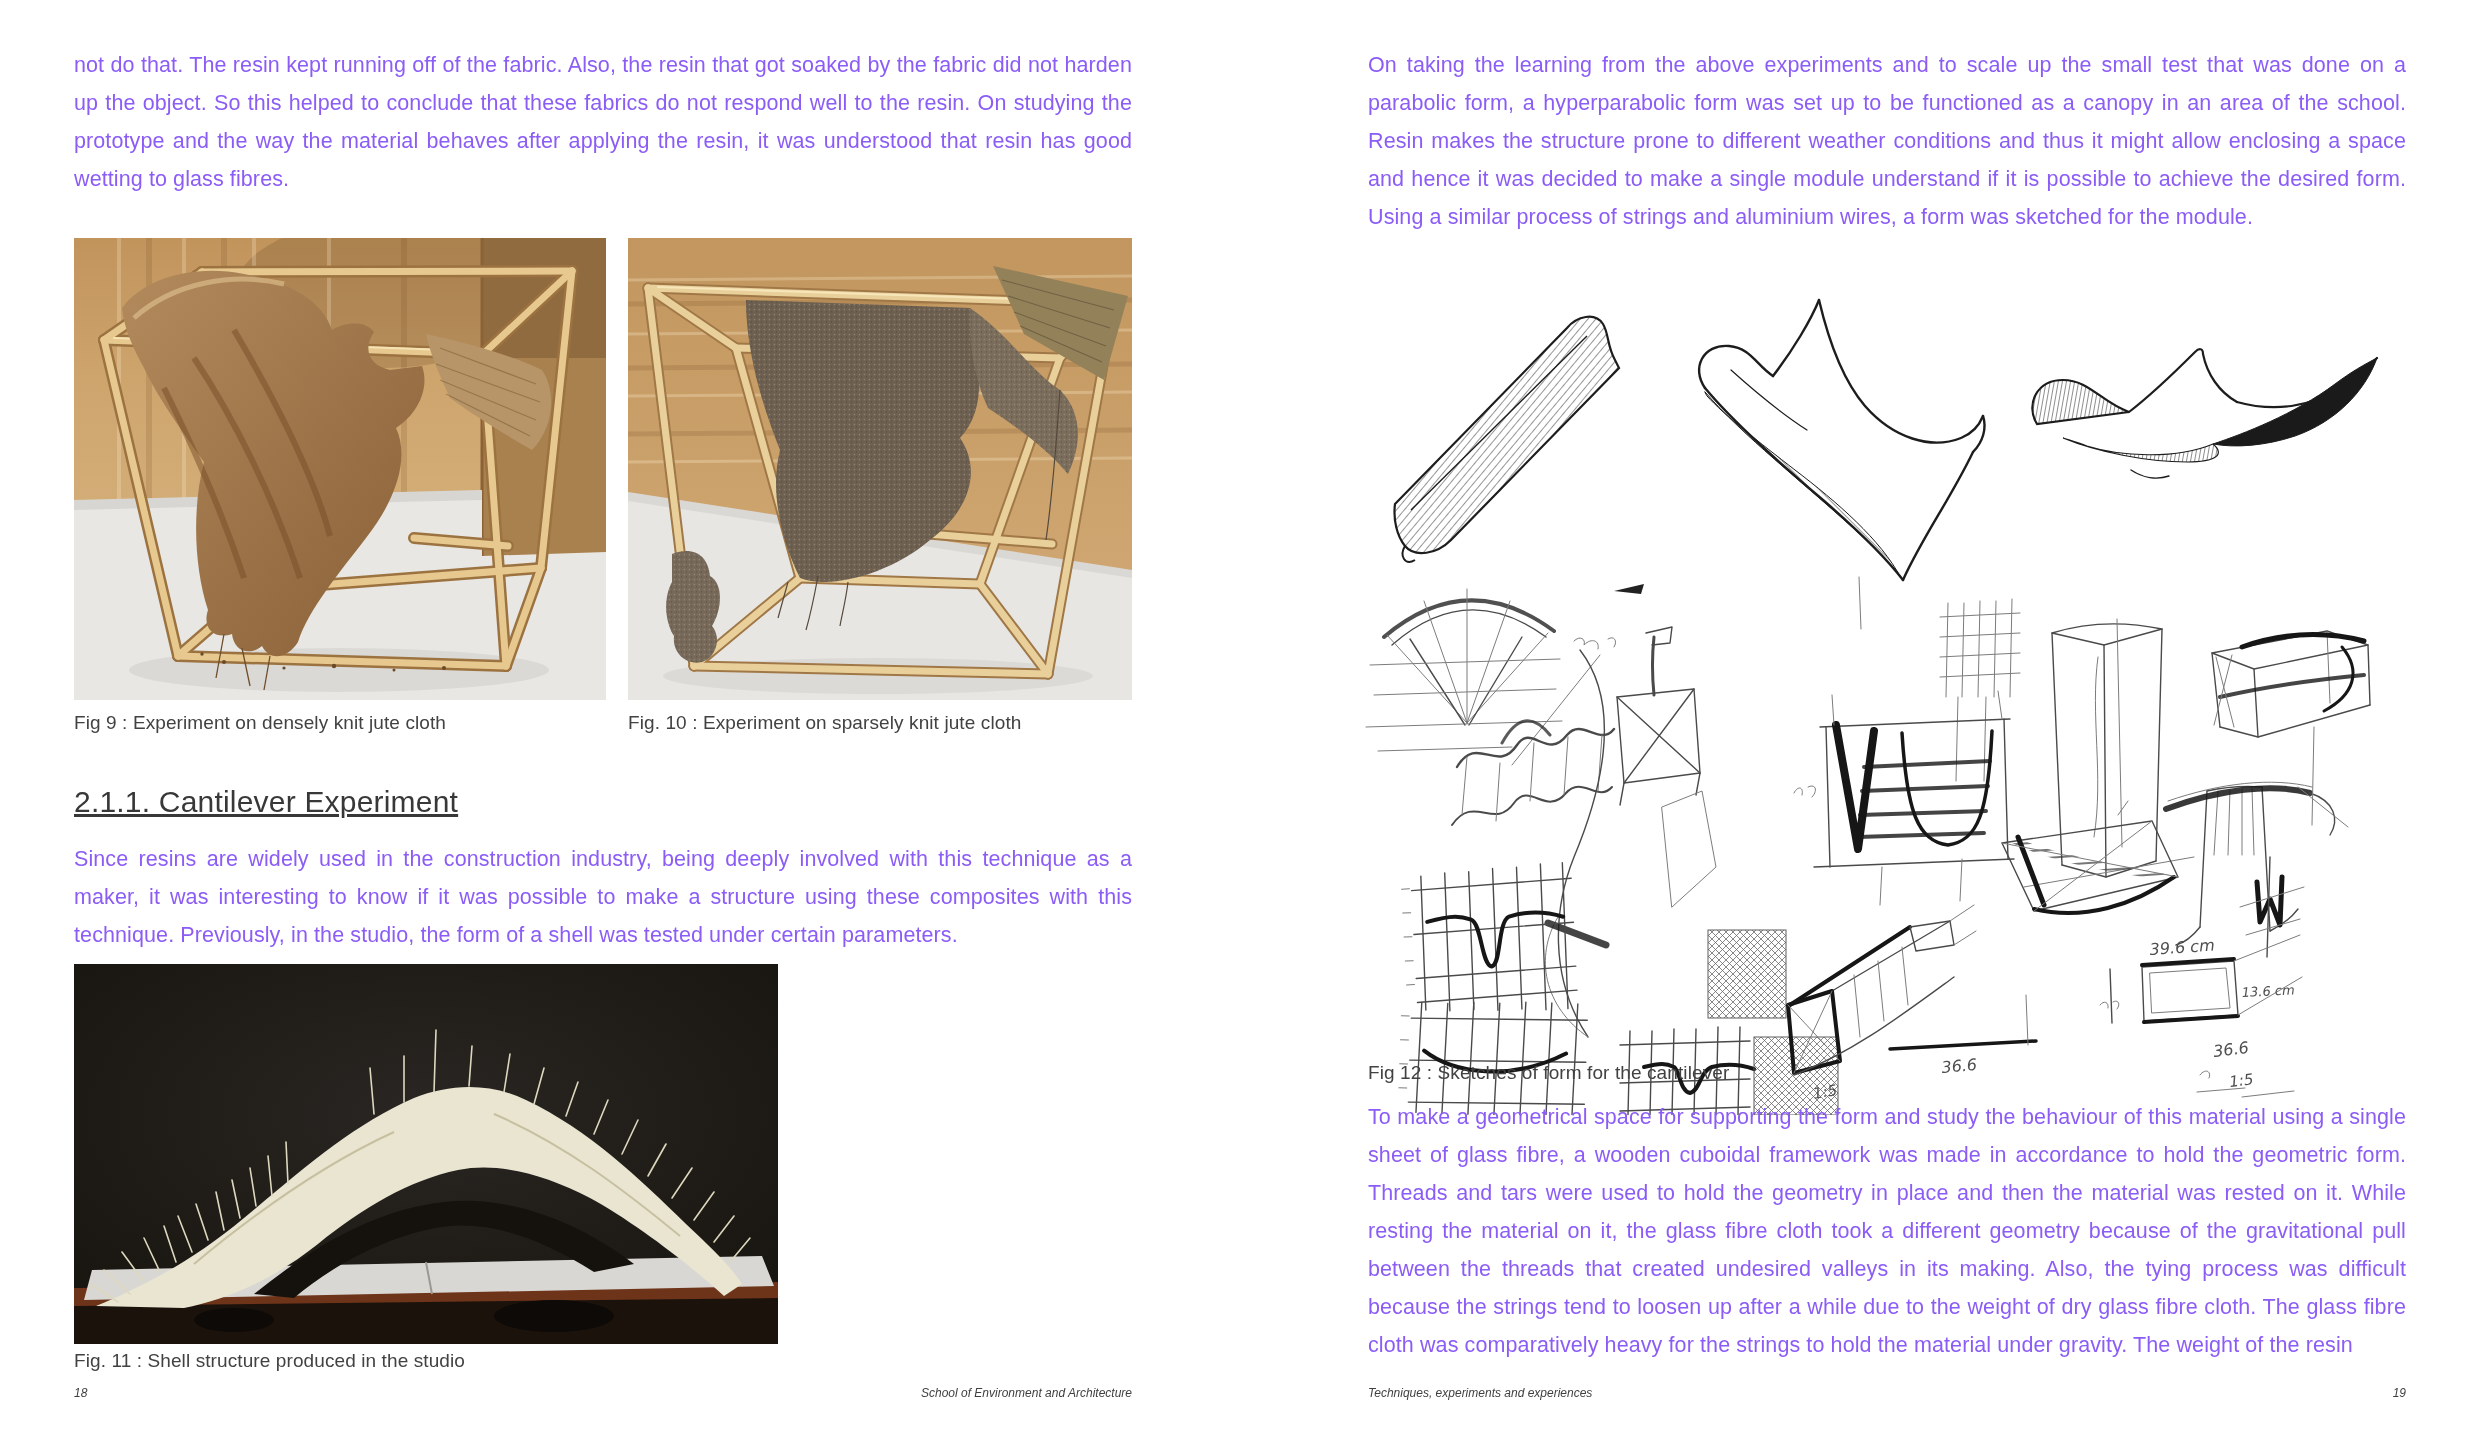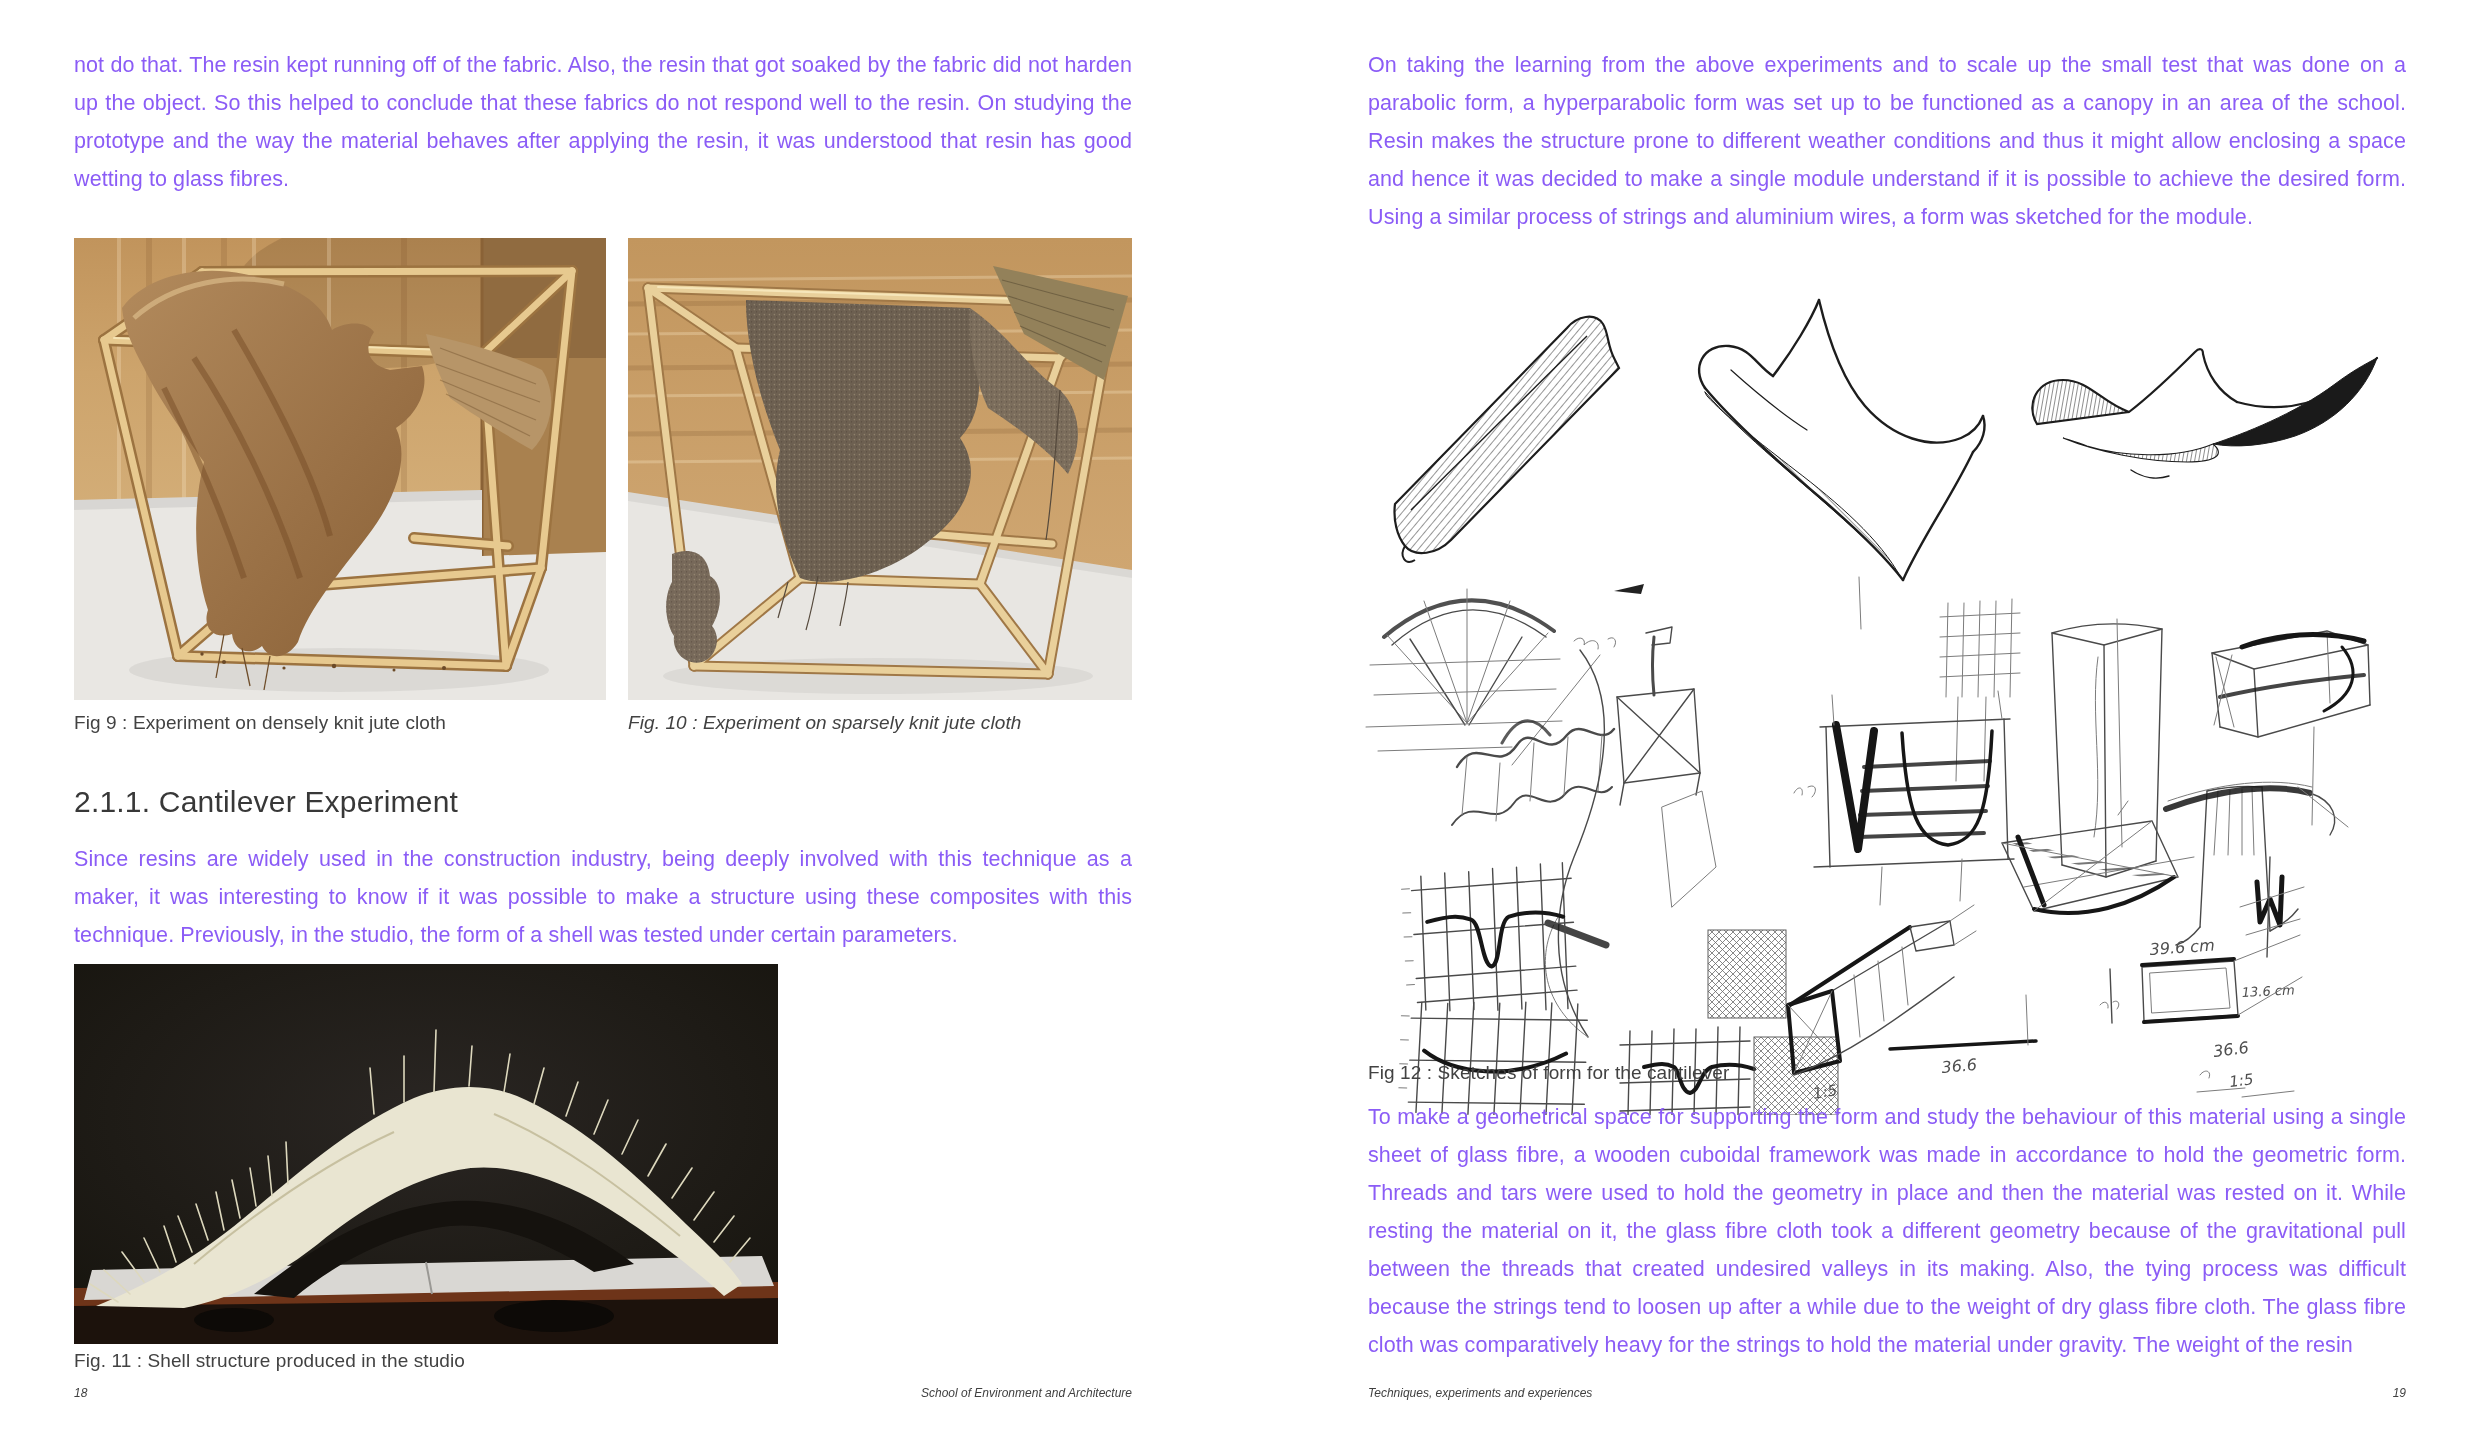--- a/index.html
+++ b/index.html
@@ -205,23 +205,23 @@
           <path d="M432,152 C428,210 424,260 418,302"></path>
           <path d="M190,338 C186,360 182,378 178,392"></path>
           <path d="M220,344 C218,362 214,376 212,388"></path>
           <line x1="160" y1="344" x2="150" y2="380"></line>
         </g>
       </g>
     </svg>
   </div>
 
   <p class="abs caption" style="left:74px;top:712px;margin:0;">Fig 9 : Experiment on densely knit jute cloth</p>
-  <p class="abs caption" style="left:628px;top:712px;margin:0;font-style:italic;">Fig. 10 : Experiment on sparsely knit jute cloth</p>
-
-  <h2 class="abs heading" style="left:74px;top:785px;margin:0;">2.1.1. Cantilever Experiment</h2>
+  <p class="abs caption" style="left:628px;top:712px;margin:0;">Fig. 10 : Experiment on sparsely knit jute cloth</p>
+
+  <h2 class="abs heading" style="left:74px;top:785px;margin:0;text-decoration:underline;">2.1.1. Cantilever Experiment</h2>
 
   <p class="abs body-text" style="left:74px;top:840px;width:1058px;margin:0;">Since resins are widely used in the construction industry, being deeply involved with this technique as a maker, it was interesting to know if it was possible to make a structure using these composites with this technique. Previously, in the studio, the form of a shell was tested under certain parameters.</p>
 
   <div class="abs" style="left:74px;top:964px;width:704px;height:380px;">
     <svg width="704" height="380" viewBox="0 0 704 380">
       <defs>
         <radialGradient id="dark1" cx="0.5" cy="0.4" r="0.9">
           <stop offset="0" stop-color="#2a2623"></stop>
             <stop offset="1" stop-color="#121009"></stop>
         </radialGradient>

